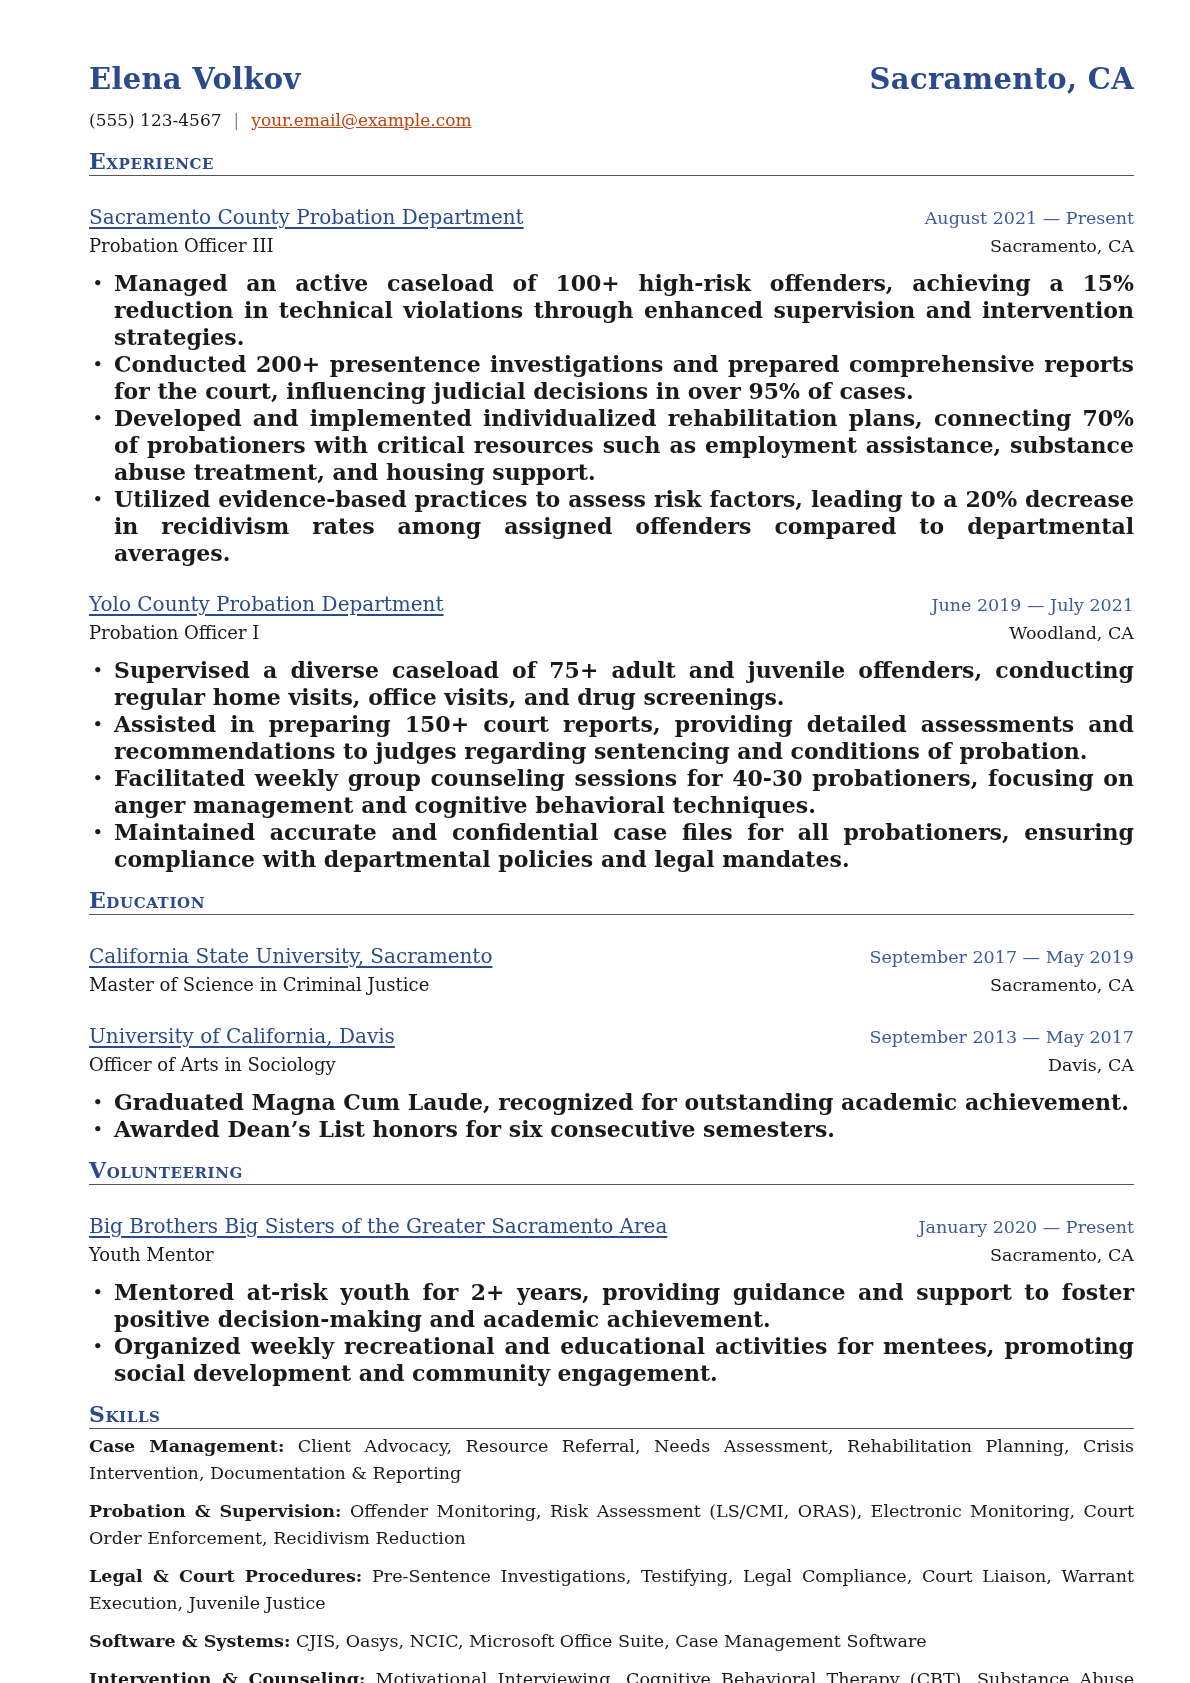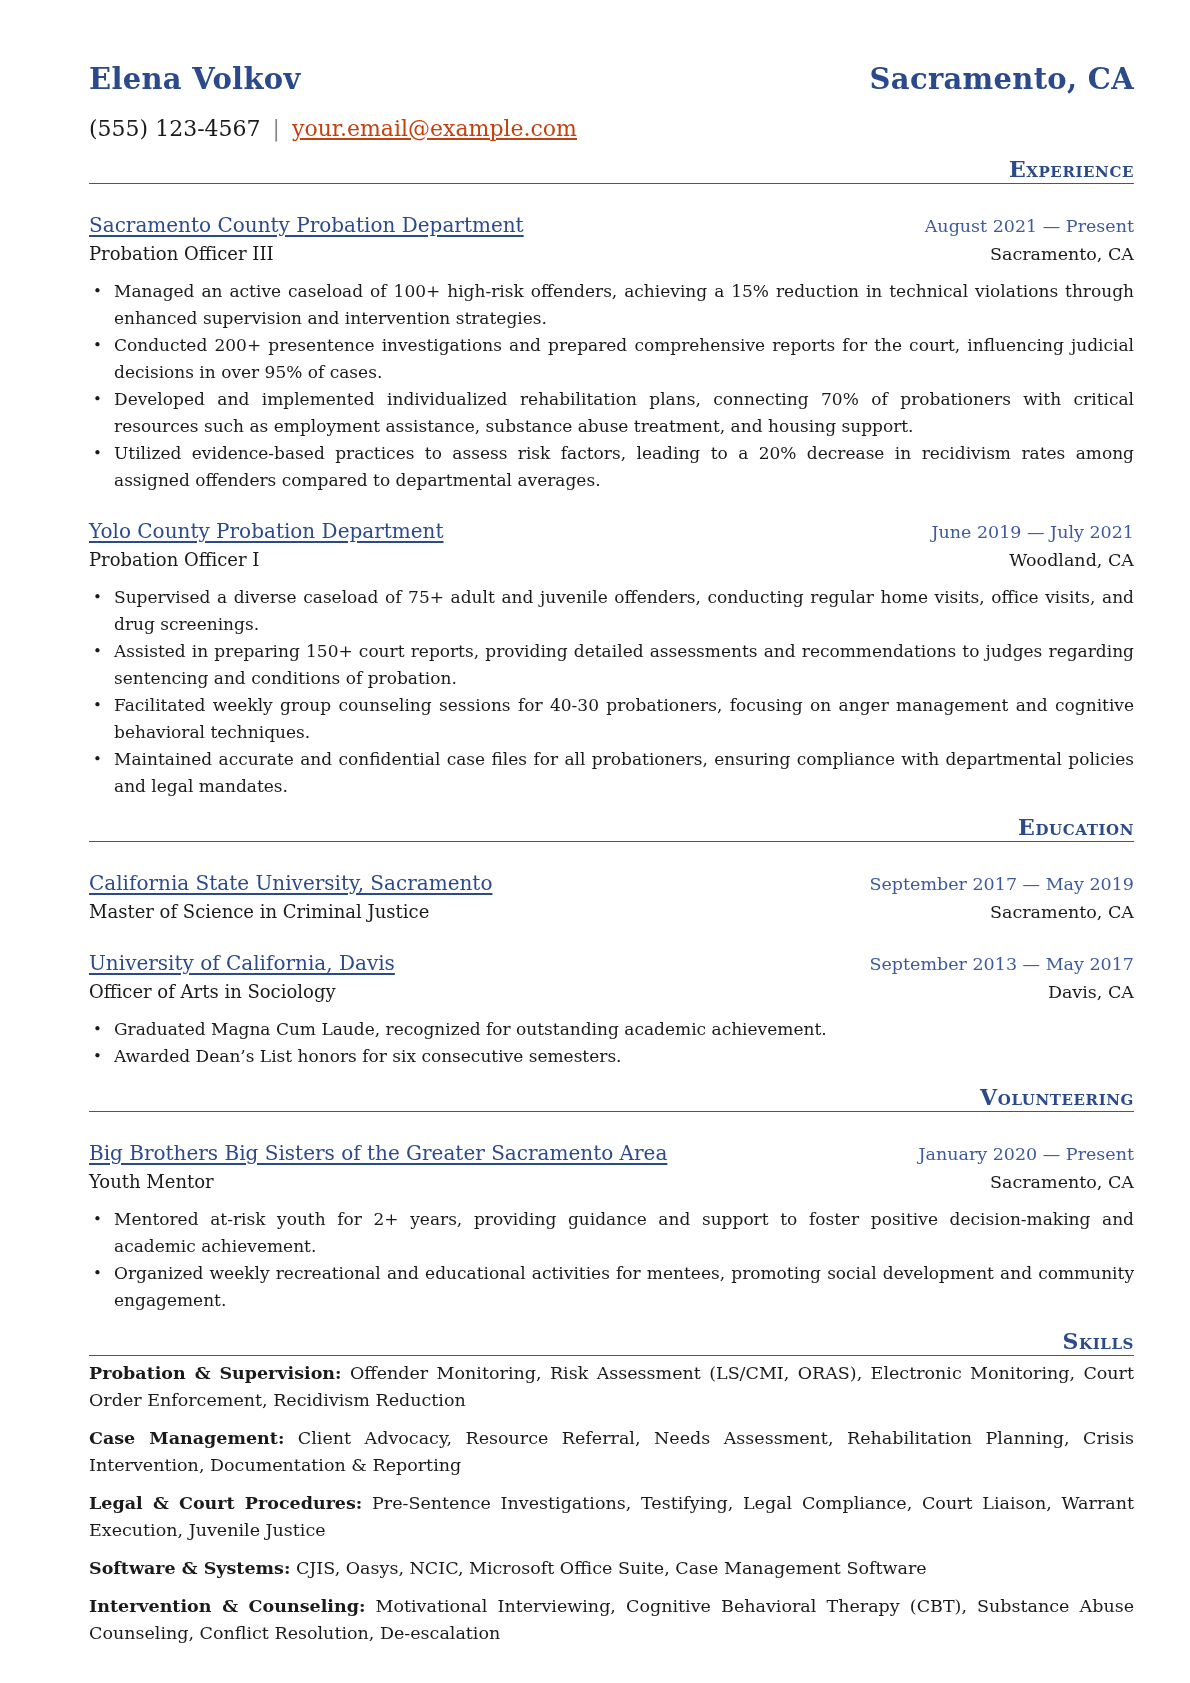--- a/index.html
+++ b/index.html
@@ -2,35 +2,35 @@
 <html><head>
 <meta charset="utf-8">
 <style>
   html, body { margin:0; padding:0; background:#ffffff; }
   body { width:1190px; height:1683px; position:relative; overflow:hidden;
          font-family:"DejaVu Serif","Liberation Serif",serif; color:#1a1a1a; }
   .page { position:absolute; left:89px; top:62px; width:1045px; }
   .hdr { display:flex; justify-content:space-between; align-items:baseline; height:42px; }
   .name { font-size:29px; font-weight:bold; color:#2b4a8b; letter-spacing:0.3px; }
   .hloc { font-size:29px; font-weight:bold; color:#2b4a8b; letter-spacing:0.3px; }
-  .contact { font-size:22px; margin-top:10px; height:28px; display:flex; align-items:center;text-align:center; }
+  .contact { font-size:17px; margin-top:2px; height:28px; display:flex; align-items:center;text-align:center; }
   .contact .sep { color:#888; margin:0 12px; }
   .contact a { color:#c2410c; text-decoration:underline; }
   .section-title { font-size:22px; font-weight:bold; color:#2b4a8b; font-variant:small-caps;
-                   letter-spacing:0.6px; margin-top:14px; line-height:26px;text-align:right; }
+                   letter-spacing:0.6px; margin-top:14px; line-height:26px; }
   .rule { height:0; border-top:1.5px solid #555; margin-top:1px; margin-bottom:4px; }
   .entry-row { display:flex; justify-content:space-between; align-items:baseline; }
   .org { font-size:20px; font-weight:normal; color:#2b4a8b; text-decoration:underline;
          text-decoration-thickness:1.5px; text-underline-offset:3px; line-height:29px; }
   .dates { font-size:17.5px; color:#3d5a9e;margin-top:28px; }
   .role { font-size:18px; line-height:27px; }
   .loc { font-size:17.5px; line-height:27px; }
   ul.bullets { list-style:none; margin:10px 0 0 0; padding:0; }
-  ul.bullets li { position:relative; padding-left:25px; font-size:17px; line-height:27px;
-                  text-align:justify; }
+  ul.bullets li { position:relative; padding-left:25px; font-size:22px; line-height:27px;
+                  text-align:justify;font-weight:bold; }
   ul.bullets li::before { content:"•"; position:absolute; left:4px; top:0; font-size:15px; }
   .skill { font-size:17.5px; line-height:27px; text-align:justify; margin-bottom:11px; }
   .skill b { font-weight:bold; }
 </style>
 </head>
 <body>
 
 <div class="page">
 
   <div class="hdr">
@@ -131,26 +131,26 @@
         <li>Organized weekly recreational and educational activities for mentees, promoting social development and community engagement.</li>
       </ul>
     </div>
   </div>
 
   <div>
     <div class="section-title">Skills</div>
     <div class="rule"></div>
 
     <div class="skill">
+      <b>Case Management:</b>
+      <span>Client Advocacy, Resource Referral, Needs Assessment, Rehabilitation Planning, Crisis Intervention, Documentation &amp; Reporting</span>
+    </div>
+    <div class="skill">
       <b>Probation &amp; Supervision:</b>
       <span>Offender Monitoring, Risk Assessment (LS/CMI, ORAS), Electronic Monitoring, Court Order Enforcement, Recidivism Reduction</span>
-    </div>
-    <div class="skill">
-      <b>Case Management:</b>
-      <span>Client Advocacy, Resource Referral, Needs Assessment, Rehabilitation Planning, Crisis Intervention, Documentation &amp; Reporting</span>
     </div>
     <div class="skill">
       <b>Legal &amp; Court Procedures:</b>
       <span>Pre-Sentence Investigations, Testifying, Legal Compliance, Court Liaison, Warrant Execution, Juvenile Justice</span>
     </div>
     <div class="skill">
       <b>Software &amp; Systems:</b>
       <span>CJIS, Oasys, NCIC, Microsoft Office Suite, Case Management Software</span>
     </div>
     <div class="skill">

